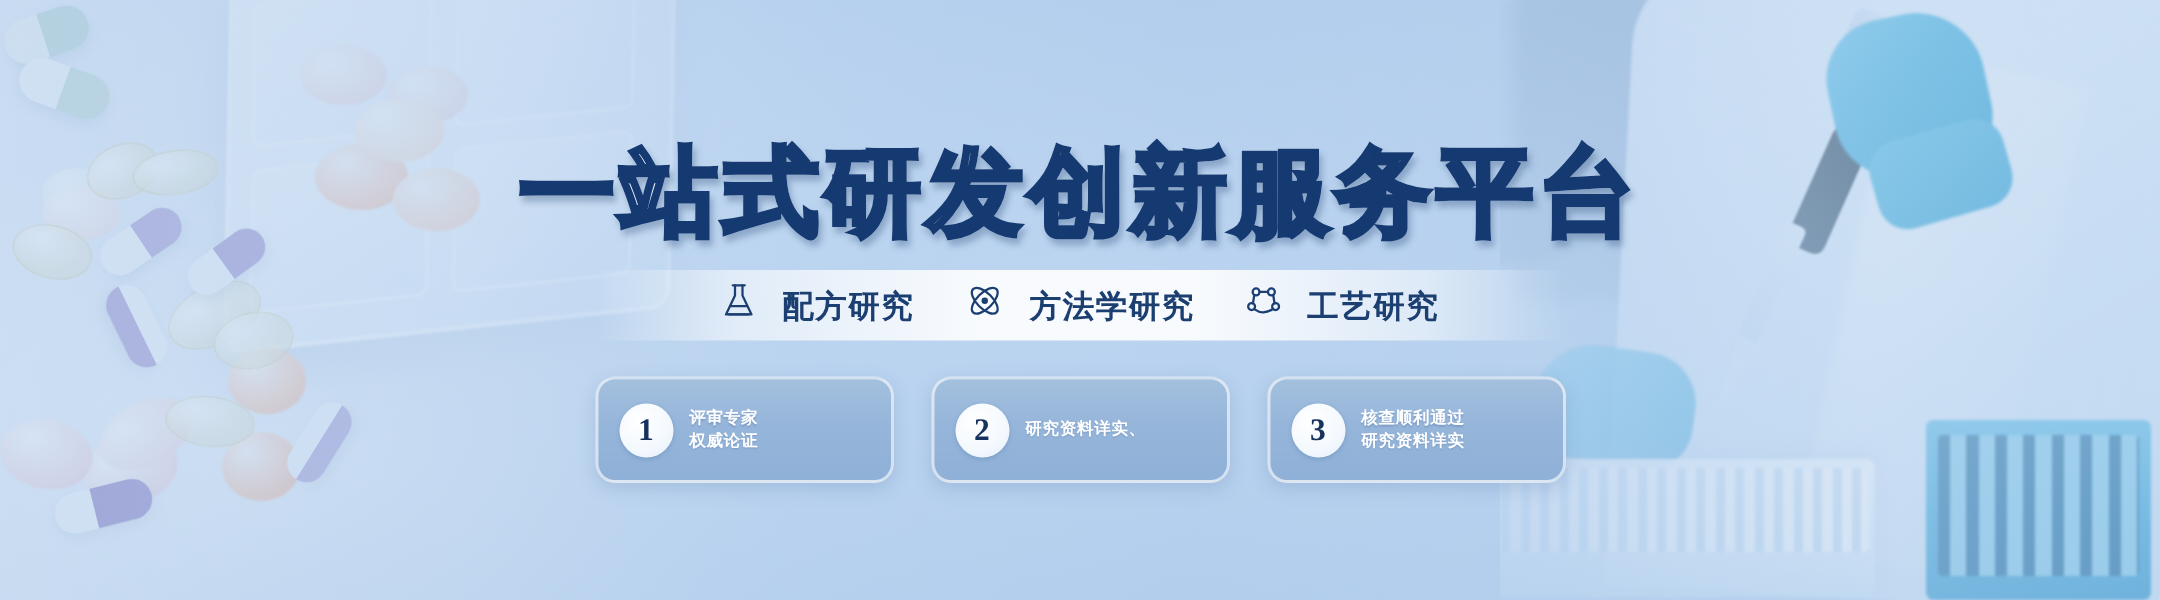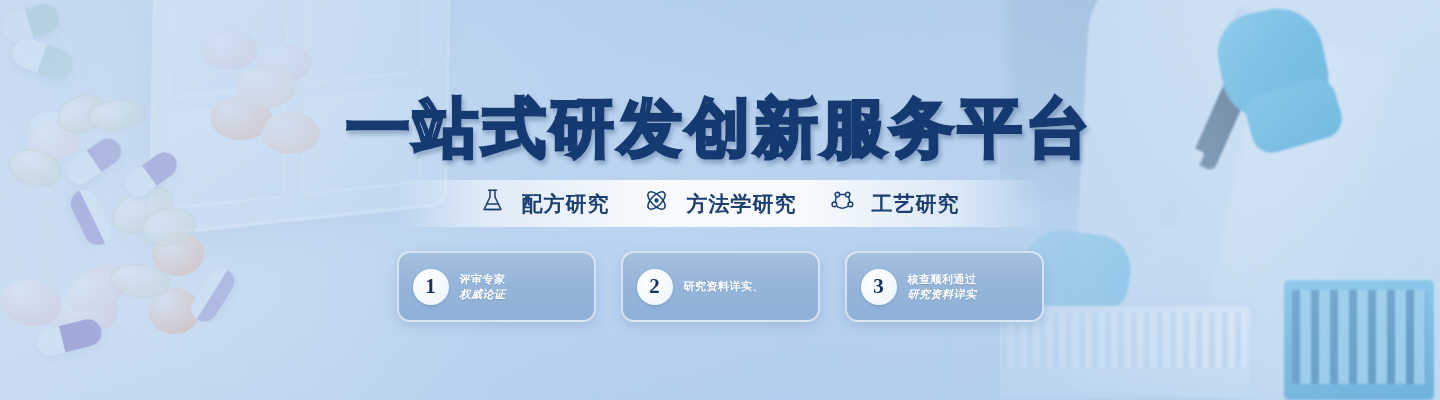--- a/index.html
+++ b/index.html
@@ -329,21 +329,21 @@
   }
   .card-text {
     color: #ffffff;
     font-size: 11px;
     line-height: 1.28;
     font-weight: 600;
     letter-spacing: 0.5px;
     white-space: nowrap;
     text-shadow: 0 1px 1px rgba(60,95,140,0.28);
   }
-  .card-text .l2 { display: block; font-style: italic; }
+  .card-text .l2 { display: block; }
 </style>
 </head>
 <body>
 
 <div class="banner">
 
   <div class="bg-base"></div>
 
   <div>
     <div class="pillbox">

